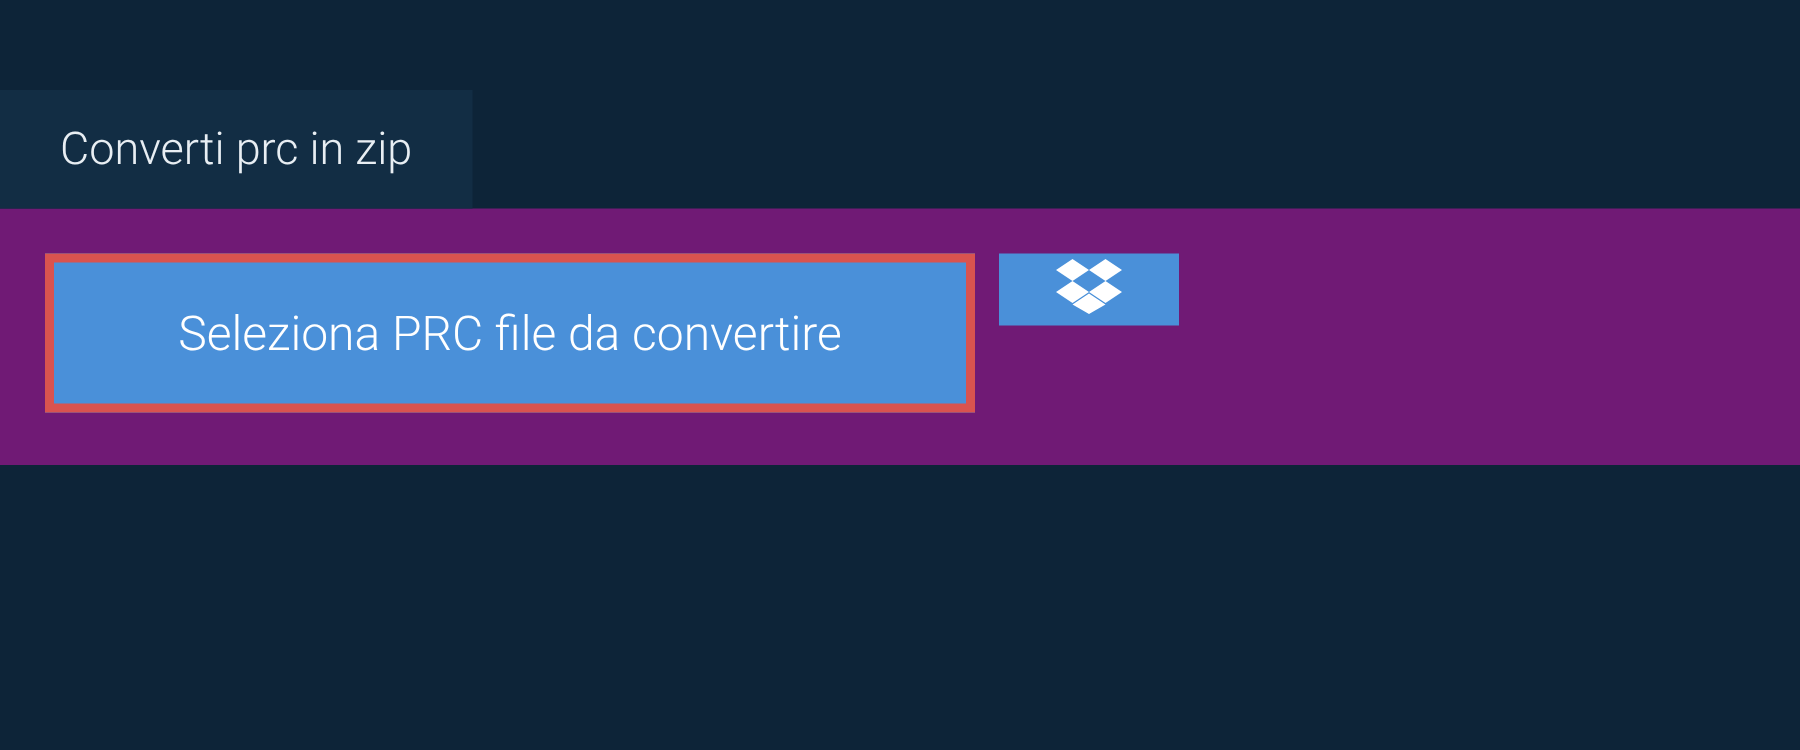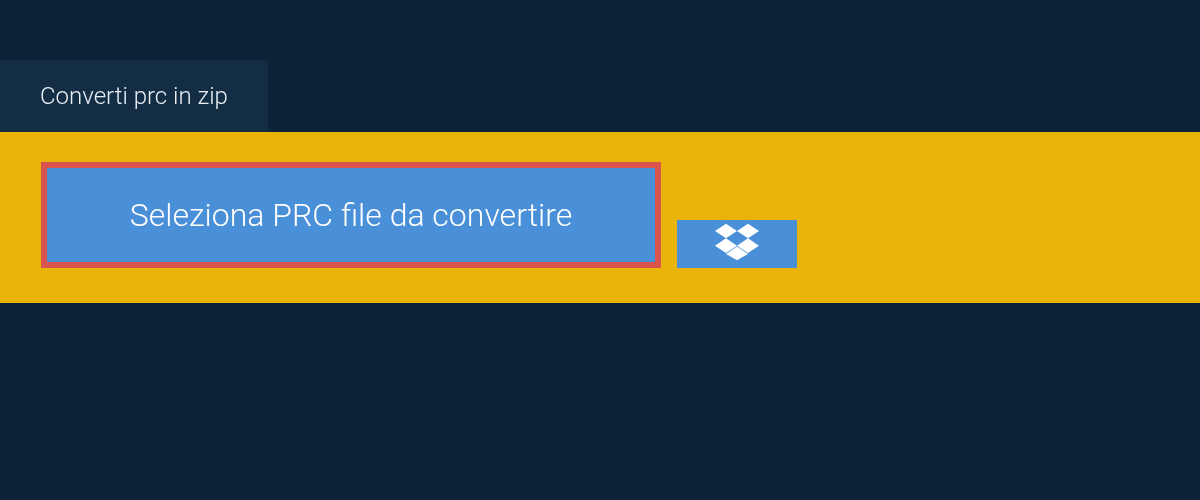--- a/index.html
+++ b/index.html
@@ -15,29 +15,29 @@
       overflow: hidden;
     }
     .tab-container {
       margin-top: 60px;
     }
     .tab {
       display: inline-block;
       background-color: #122d44;
       color: #e8eef3;
       padding: 22px 40px;
-      font-size: 24px;
+      font-size: 30px;
       font-weight: 300;
     }
     .panel {
-      background-color: #eab308;
-      padding: 30px 30px 35px 41px;
+      background-color: #701a75;
+      padding: 30px 30px 35px 30px;
       display: flex;
       gap: 16px;
-      align-items: flex-end;
+      align-items: flex-start;
     }
     .select-file-button {
       background-color: #4a90d9;
       border: 6px solid #d9534f;
       color: #ffffff;
       font-size: 32px;
       font-weight: 300;
       padding: 28px 50px;
       cursor: pointer;
       display: flex;

